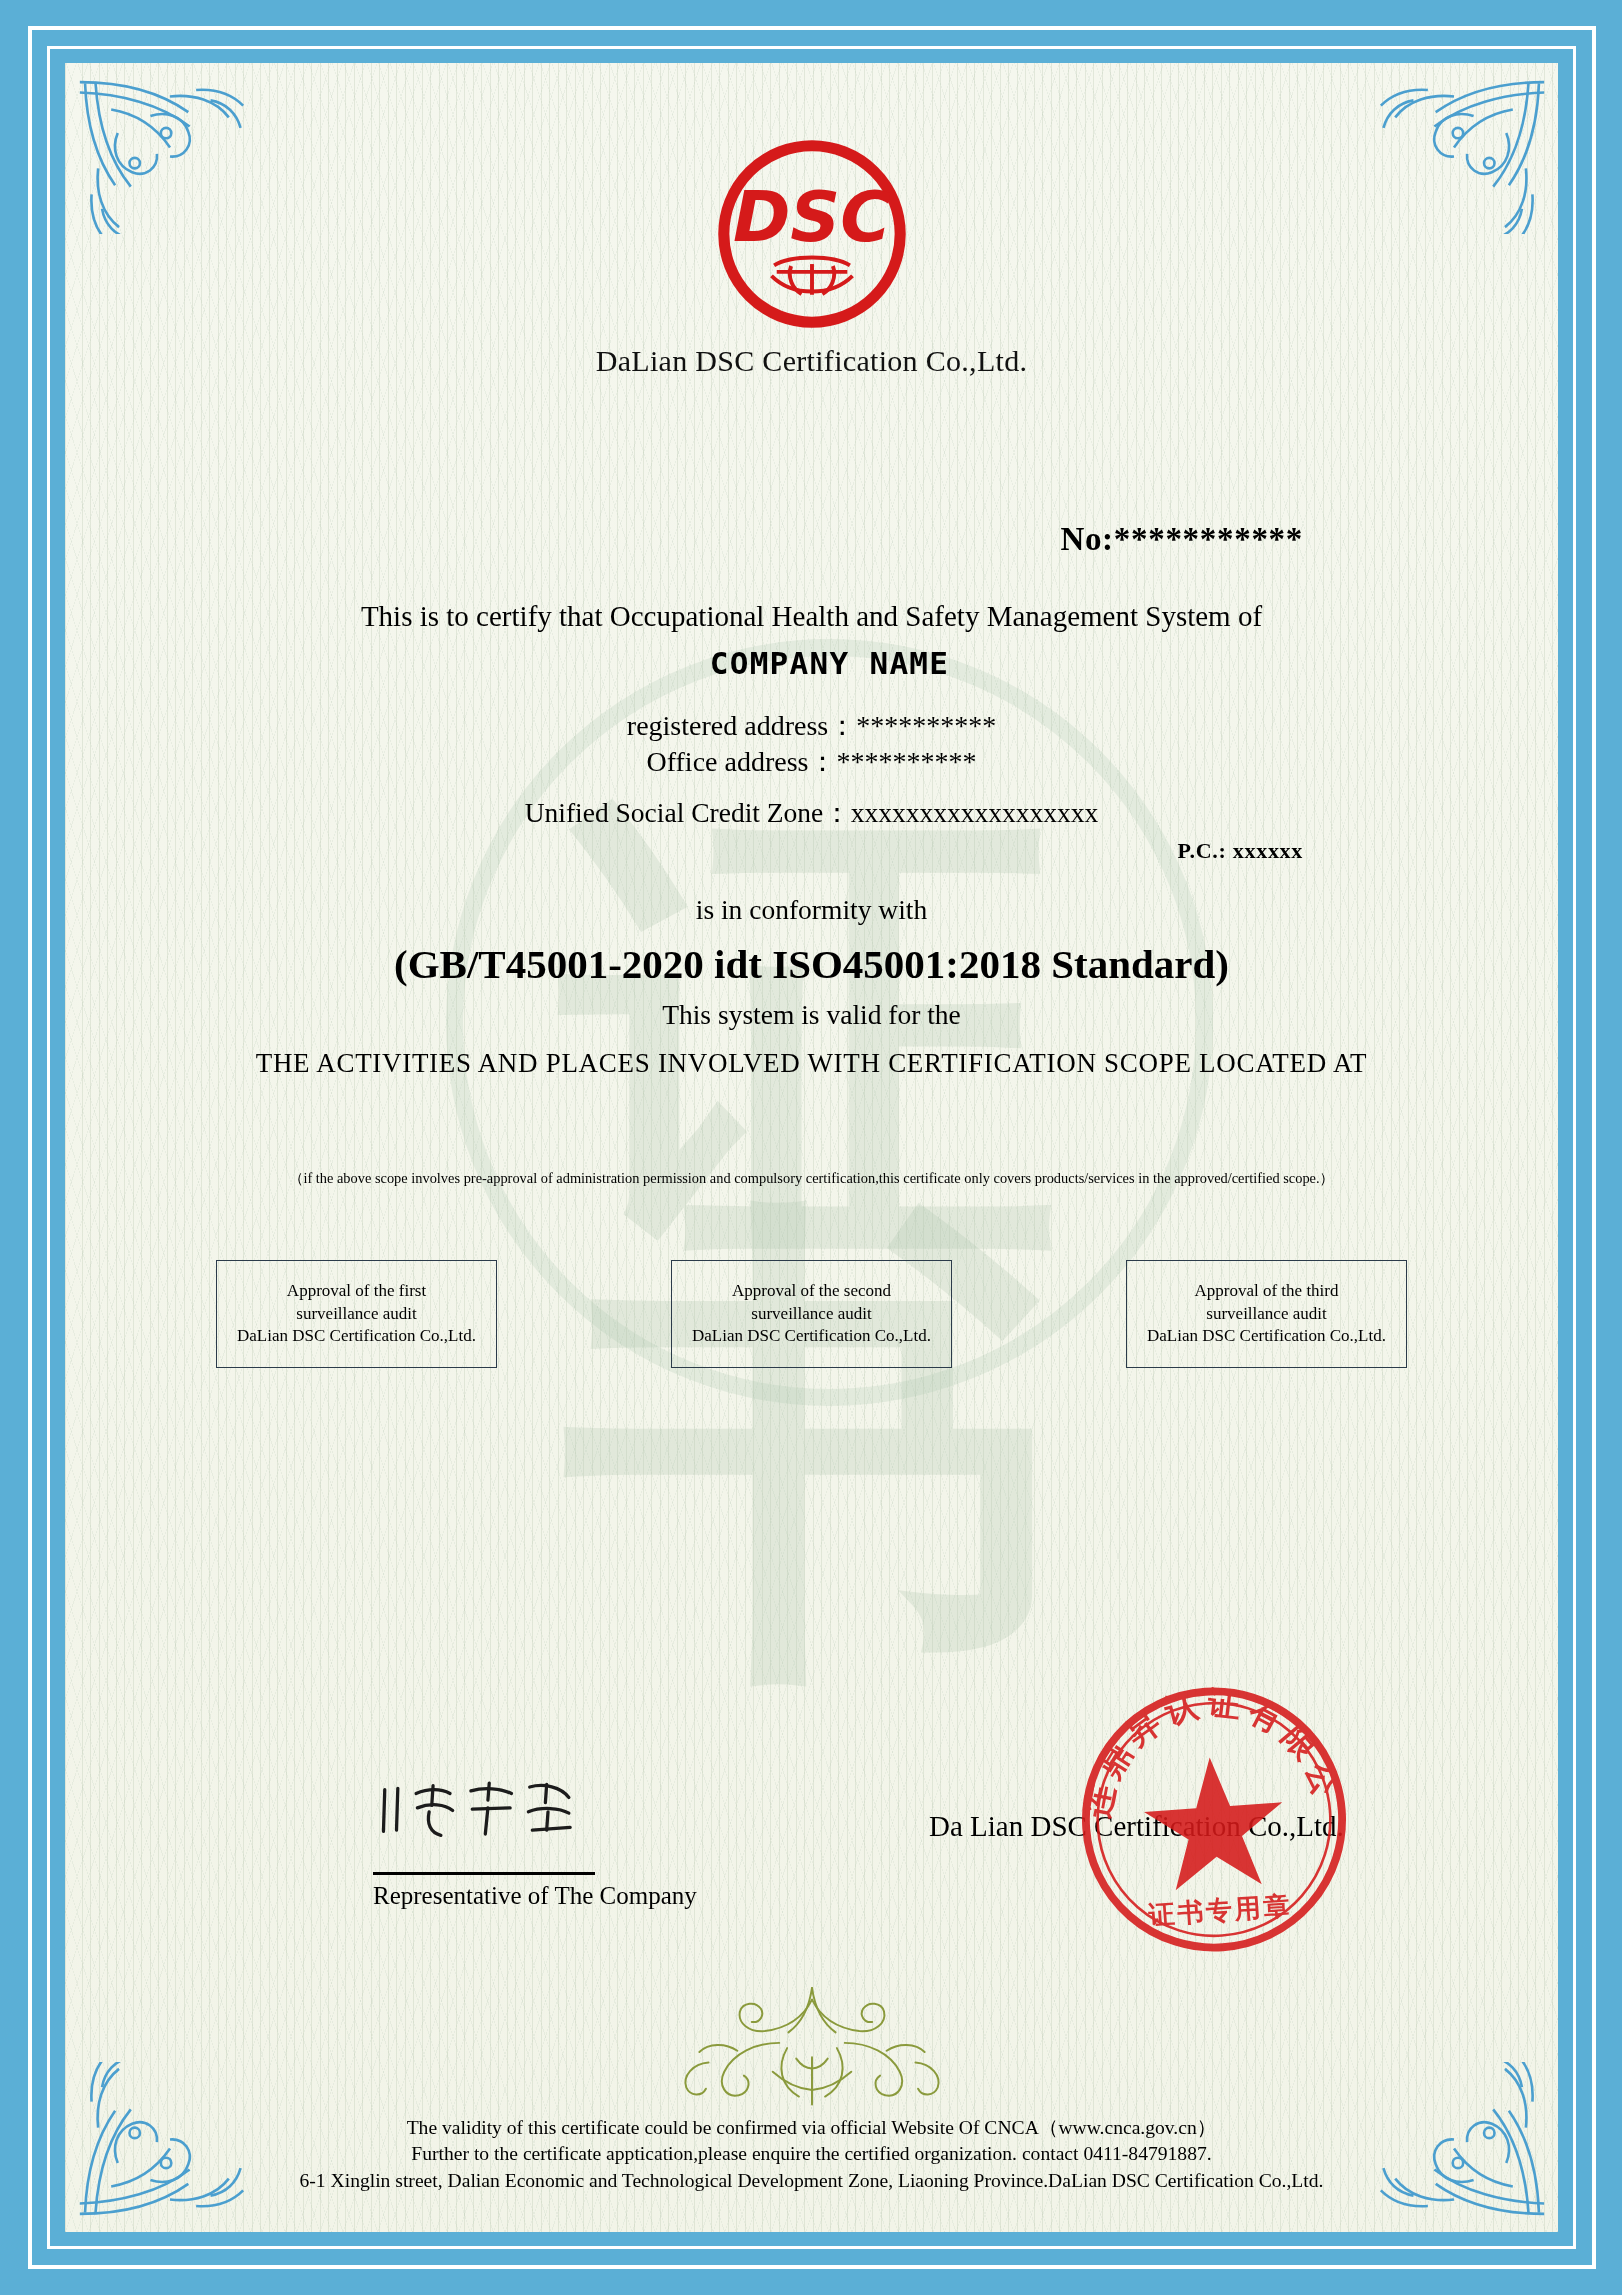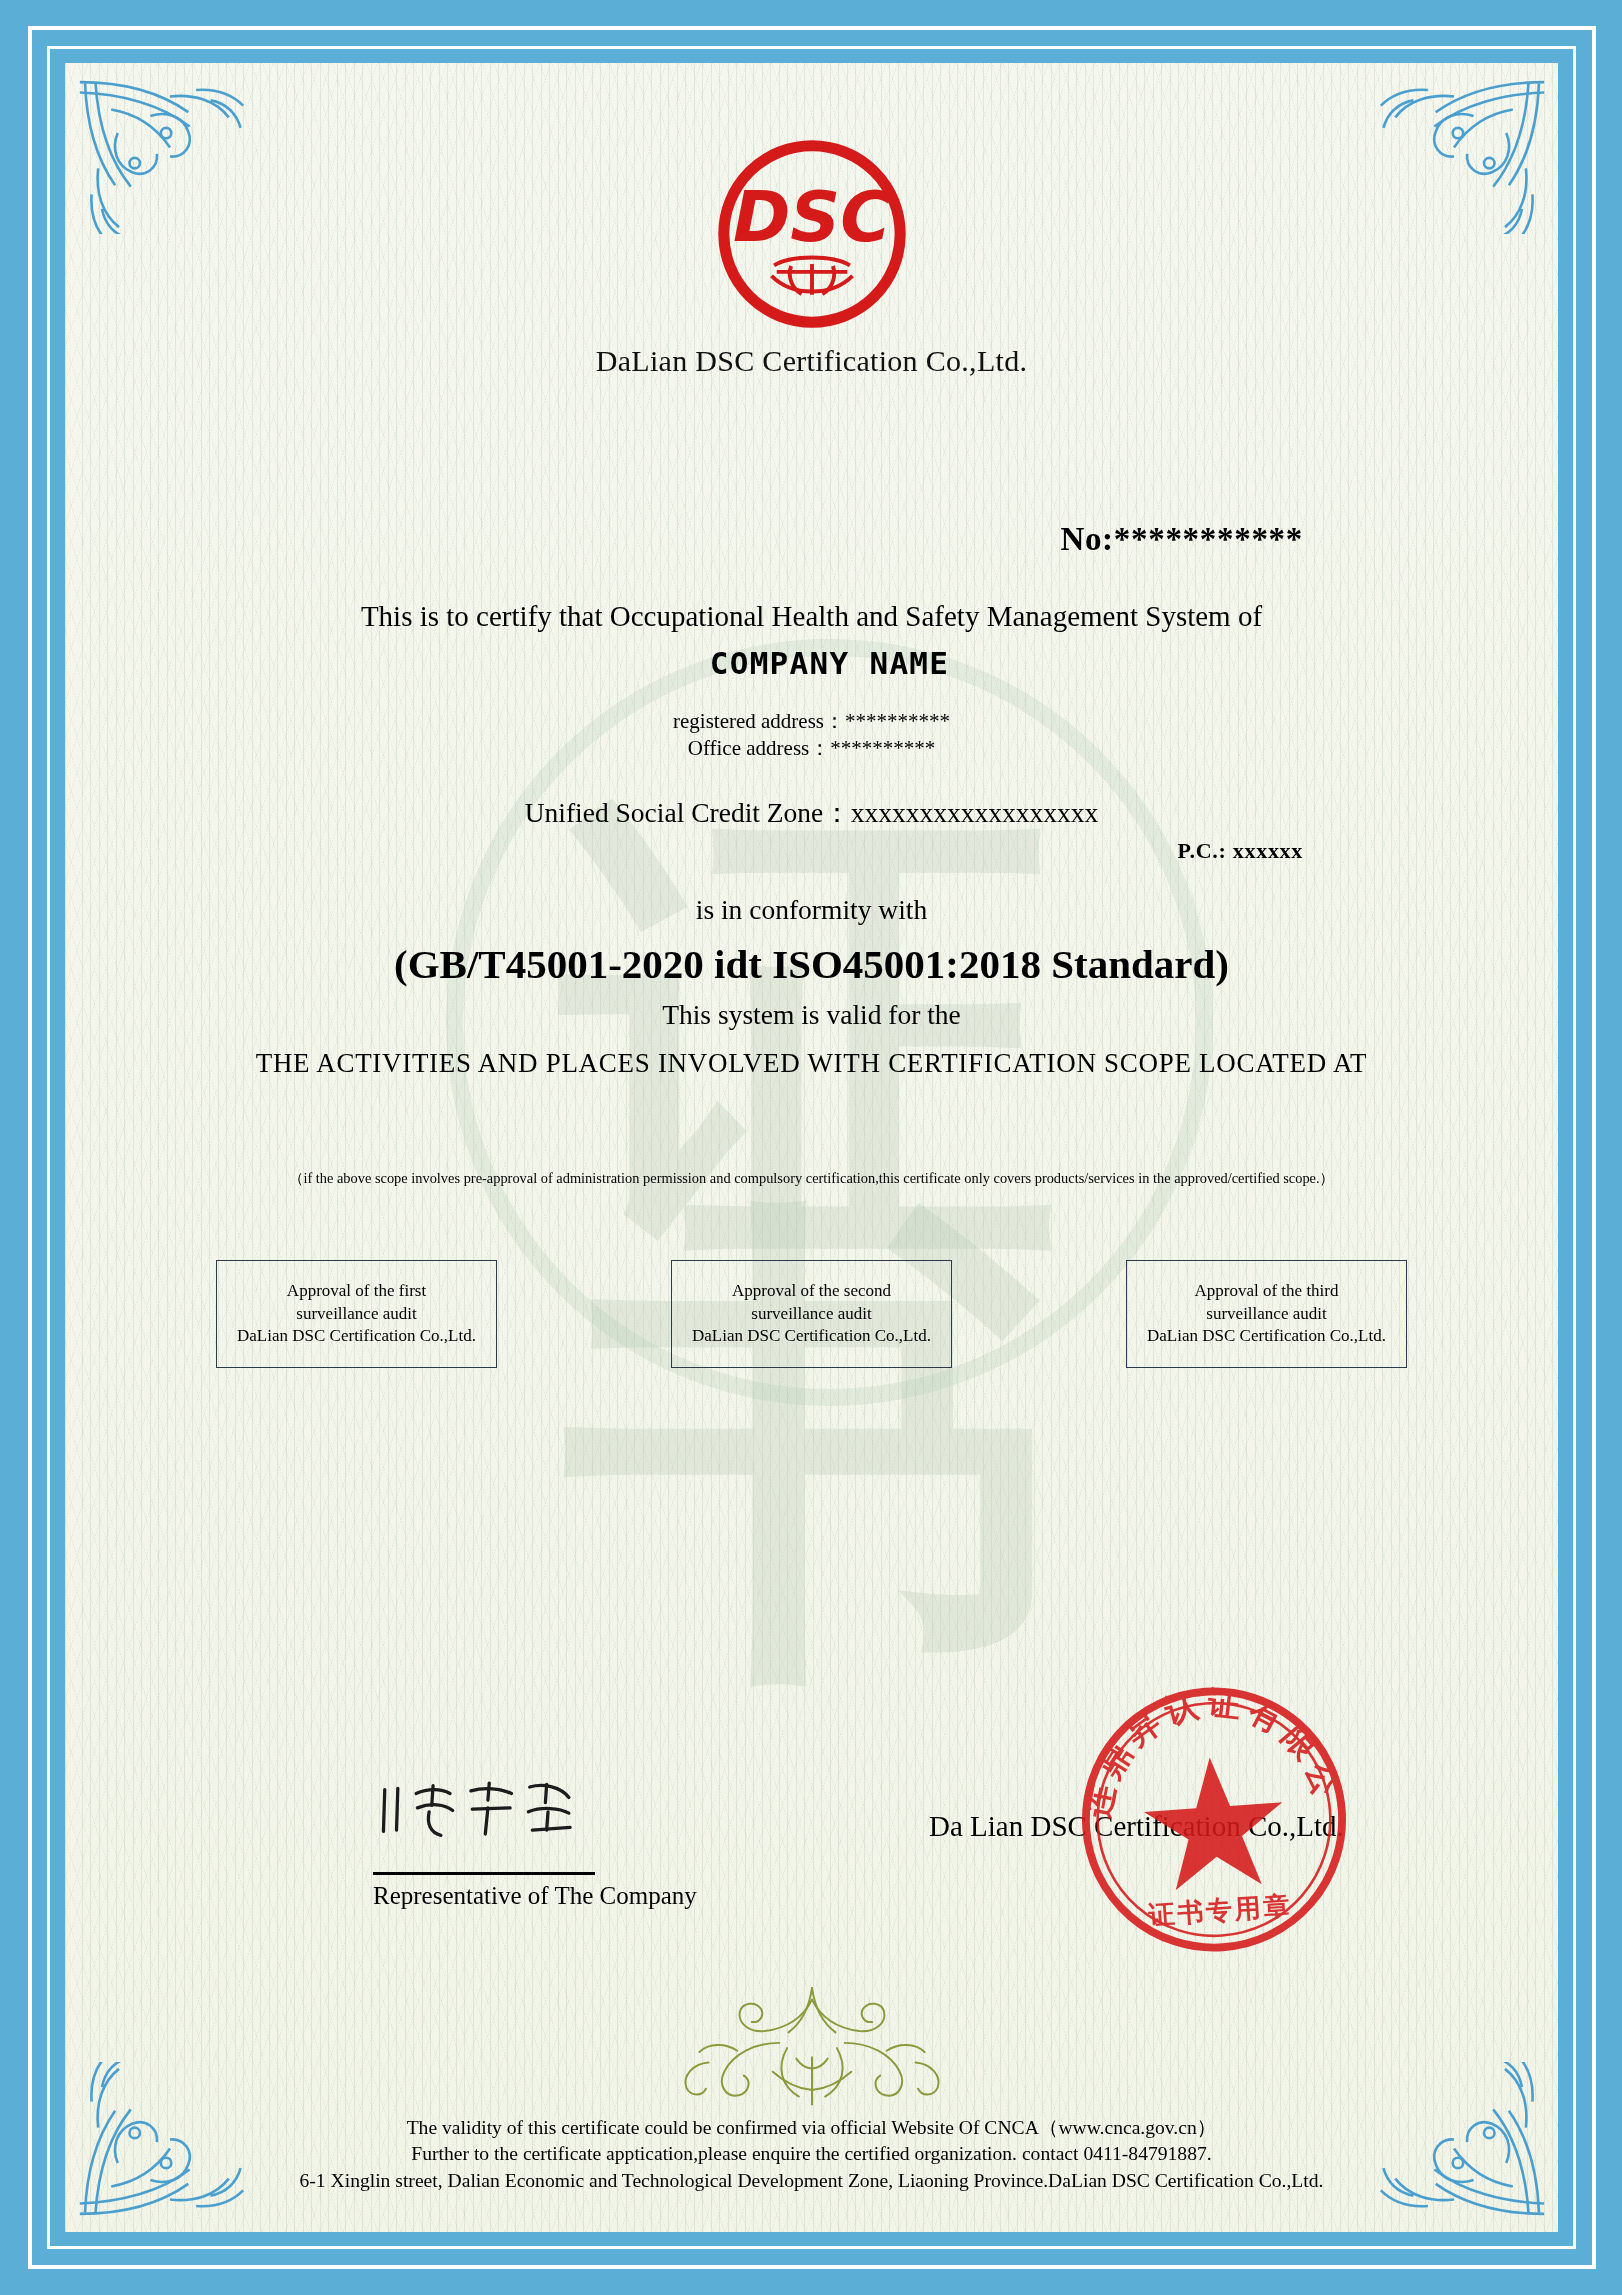--- a/index.html
+++ b/index.html
@@ -150,21 +150,21 @@
     font-weight: 700;
     letter-spacing: 1.3px;
     color: #000;
     padding-left: 36px;
   }
   .addr-block {
     position: absolute;
     left: 0; right: 0;
     top: 645px;
     text-align: center;
-    font-size: 21px;
+    font-size: 28px;
     color: #000;
     line-height: 1.28;
   }
   .addr-block .ln { display: block; }
   .uscc {
     position: absolute;
     left: 0; right: 0;
     top: 732px;
     font-size: 27.5px;
     color: #000;

